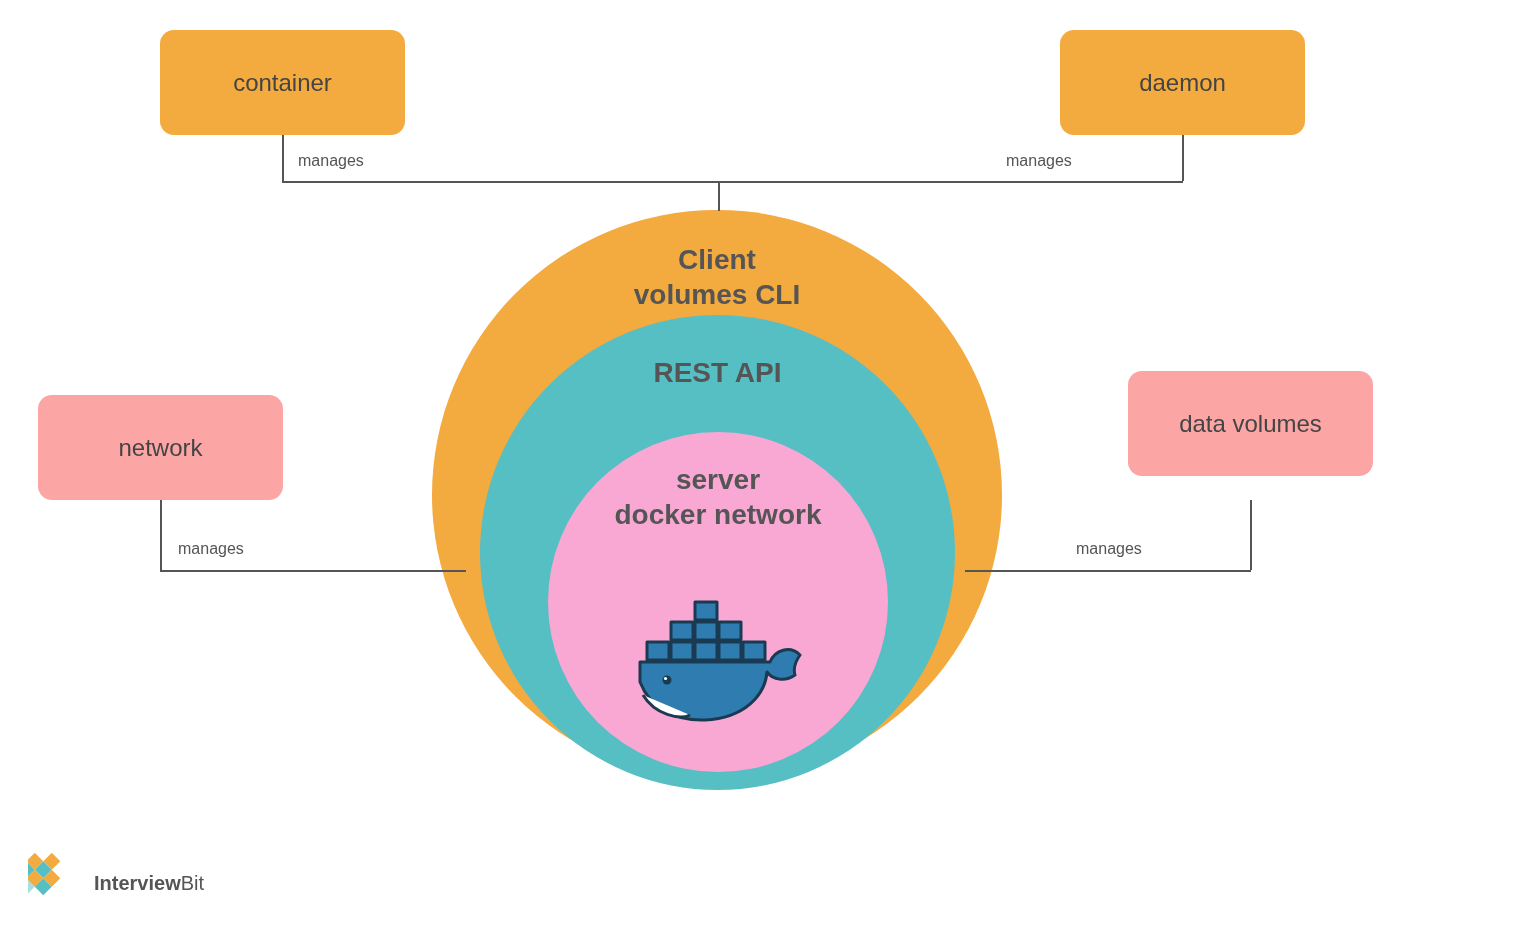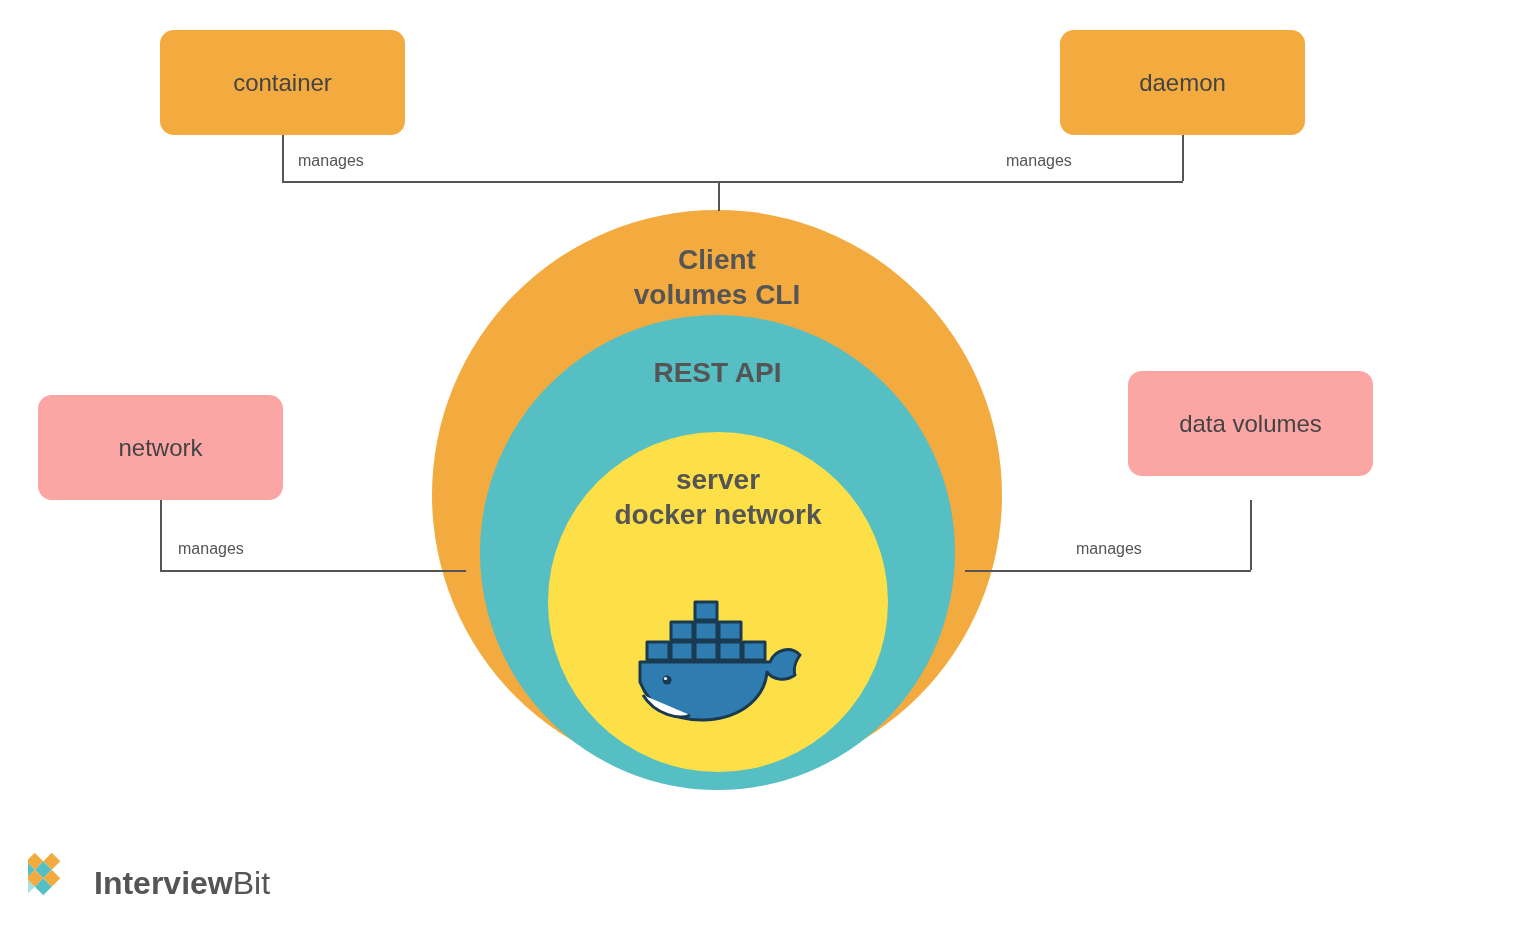--- a/index.html
+++ b/index.html
@@ -40,21 +40,21 @@
     position: absolute;
     border-radius: 50%;
   }
   .circle-outer {
     background: #f3aa3e;
   }
   .circle-mid {
     background: #56bfc3;
   }
   .circle-inner {
-    background: #fde047;
+    background: #f9a8d4;
   }
   .circle-label {
     position: absolute;
     width: 100%;
     text-align: center;
     font-size: 28px;
     font-weight: 600;
     color: #555;
     line-height: 1.25;
   }
@@ -66,21 +66,21 @@
   .vline { width: 1.5px; }
   .logo {
     position: absolute;
     left: 28px;
     bottom: 28px;
     display: flex;
     align-items: center;
     gap: 10px;
   }
   .logo-text {
-    font-size: 32px;
+    font-size: 20px;
     color: #555;
     font-weight: 400;
   }
   .logo-text b {
     font-weight: 700;
   }
 </style>
 </head>
 <body>
 

